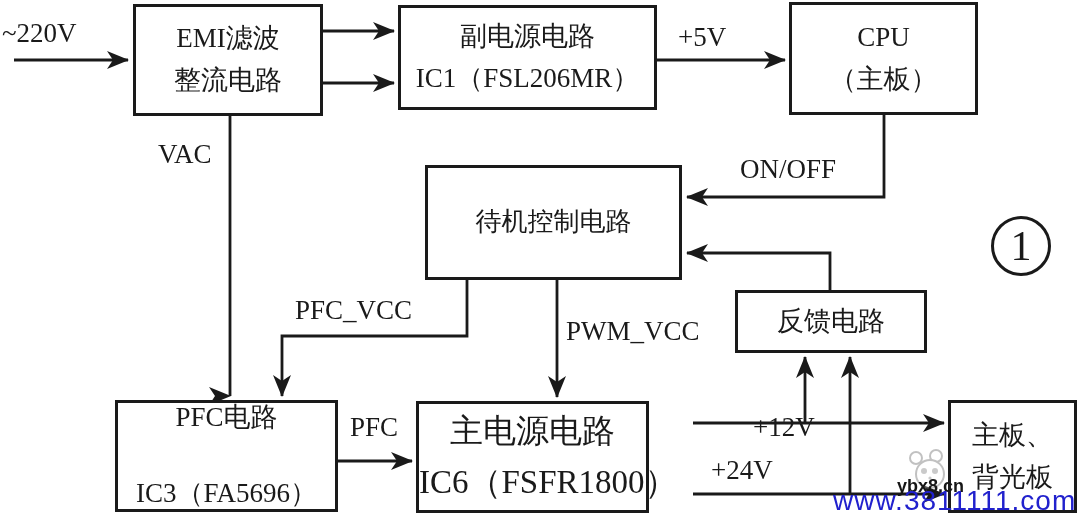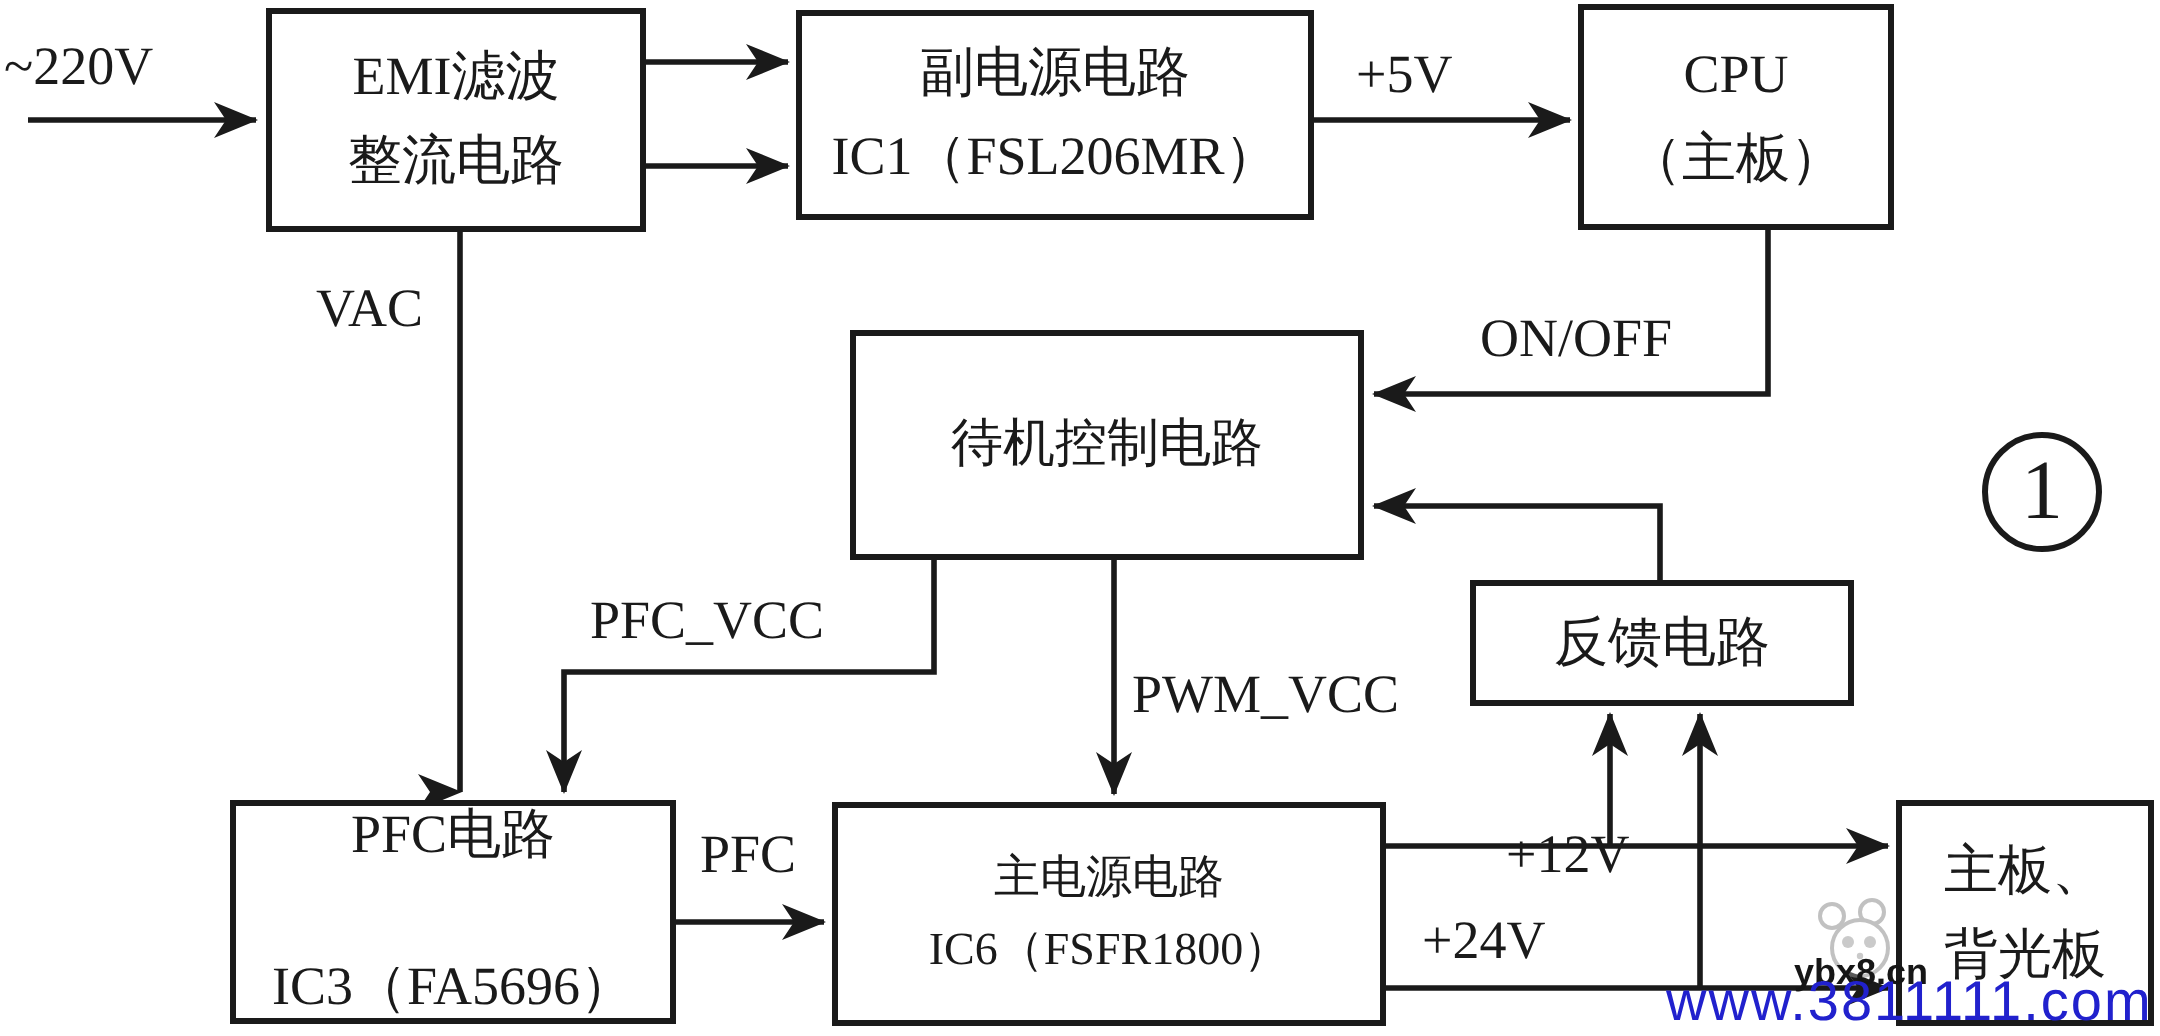--- a/index.html
+++ b/index.html
@@ -12,32 +12,32 @@
     position:absolute;border:3px solid #1a1a1a;background:#ffffff;
     display:flex;flex-direction:column;justify-content:center;
     text-align:center;box-sizing:border-box;z-index:2;
   }
   .box .ln{display:block;line-height:1.55;white-space:nowrap;}
   .lbl{
     position:absolute;white-space:nowrap;font-size:27px;z-index:3;line-height:1;
   }
   #emi-box{left:133px;top:4px;width:190px;height:112px;font-size:27px;}
   #sub-power-box{left:398px;top:5px;width:259px;height:105px;font-size:27px;}
-  #cpu-box{left:789px;top:2px;width:158px;height:113px;font-size:27px;}
+  #cpu-box{left:789px;top:2px;width:189px;height:113px;font-size:27px;}
   #standby-box{left:425px;top:165px;width:257px;height:115px;font-size:26px;}
   #feedback-box{left:735px;top:290px;width:192px;height:63px;font-size:27px;}
   #pfc-box{left:115px;top:400px;width:223px;height:112px;font-size:27px;gap:34px;}
-  #main-power-box{left:416px;top:401px;width:277px;height:112px;font-size:23px;}
+  #main-power-box{left:416px;top:401px;width:233px;height:112px;font-size:33px;}
   #output-box{left:948px;top:400px;width:129px;height:113px;font-size:27px;}
   #lbl-ac{left:2px;top:20px;}
   #lbl-vac{left:158px;top:141px;}
   #lbl-5v{left:678px;top:24px;}
   #lbl-onoff{left:740px;top:156px;}
   #lbl-pfcvcc{left:295px;top:297px;}
-  #lbl-pwmvcc{left:566px;top:318px;margin-top:16px;}
+  #lbl-pwmvcc{left:566px;top:318px;}
   #lbl-pfc{left:350px;top:414px;}
   #lbl-12v{left:753px;top:392px;margin-top:22px;}
   #lbl-24v{left:711px;top:457px;}
   #fig-circle{
     position:absolute;left:991px;top:216px;width:60px;height:60px;border:3px solid #1a1a1a;
     border-radius:50%;display:flex;align-items:center;justify-content:center;
     font-size:42px;box-sizing:border-box;z-index:3;
   }
   
   #wm-logo{position:absolute;left:903px;top:448px;z-index:4;opacity:.55;}

